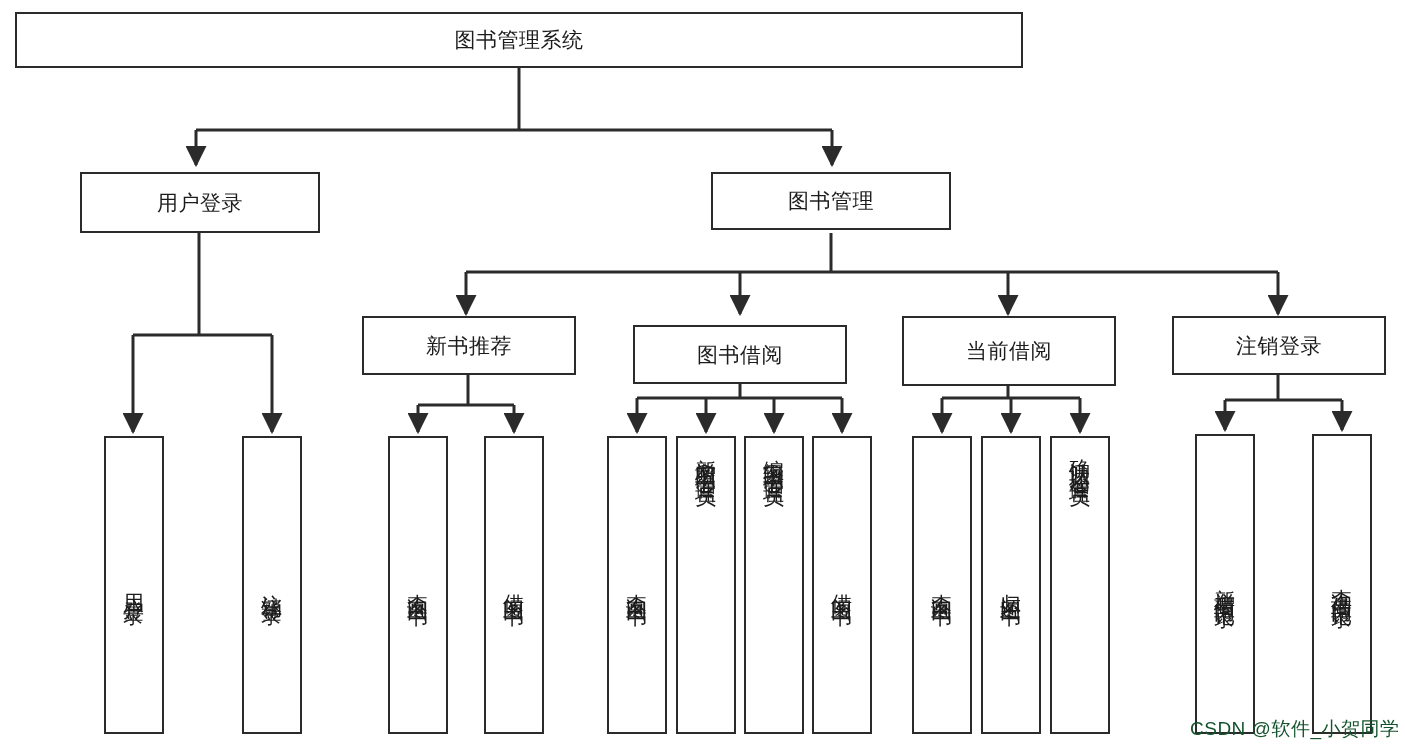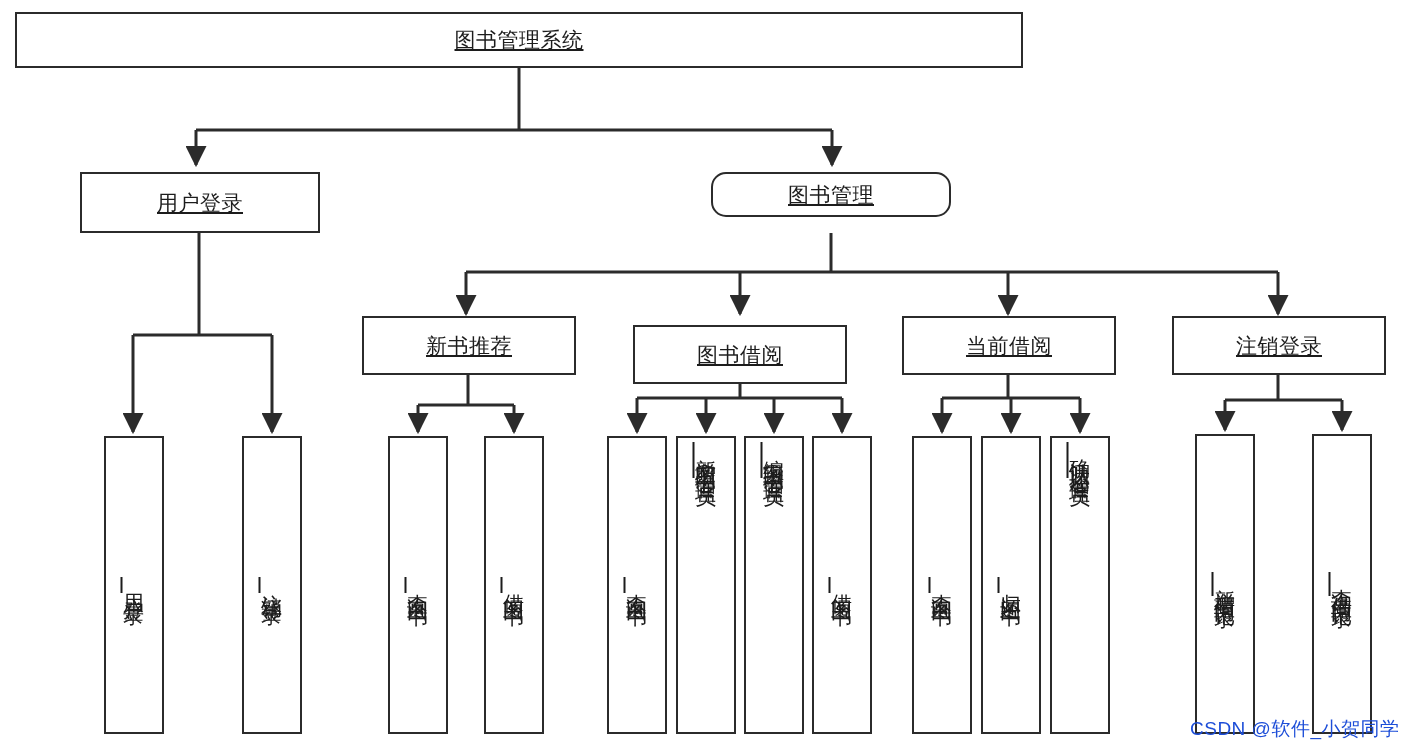--- a/index.html
+++ b/index.html
@@ -28,21 +28,20 @@
   }
   .node {
     position: absolute;
     box-sizing: border-box;
     border: 2px solid #2b2b2b;
     background: #ffffff;
     display: flex;
     align-items: center;
     justify-content: center;
     color: #1c1c1c;
-    text-decoration: underline;
   }
   .node.h {
     
     font-size: 21px;
     letter-spacing: 0.5px;
   }
   .node.v {
     
     font-size: 21px;
     align-items: center;
@@ -57,21 +56,21 @@
   }
   .node.v.toptext {
     align-items: flex-start;
   }
   .node.v.toptext .vlabel {
     margin-top: 4px;
   }
   .watermark {
     position: absolute;
     font-size: 19px;
-    color: #1d4ed8;
+    color: #14532d;
     white-space: nowrap;
     letter-spacing: 0.5px;
   }
 </style>
 </head>
 <body>
 
 <div id="canvas">
 
   <svg id="wires" viewBox="0 0 1405 747" xmlns="http://www.w3.org/2000/svg">
@@ -125,33 +124,33 @@
   </svg>
 
   <div class="node h" style="left:15px; top:12px; width:1008px; height:56px;">
     <span>图书管理系统</span>
   </div>
 
   <div class="node h" style="left:80px; top:172px; width:240px; height:61px;">
     <span>用户登录</span>
   </div>
 
-  <div class="node h" style="left:711px; top:172px; width:240px; height:45px;border-radius:15px;">
+  <div class="node h" style="left:711px; top:172px; width:240px; height:58px;">
     <span>图书管理</span>
   </div>
 
   <div class="node h" style="left:362px; top:316px; width:214px; height:59px;">
     <span>新书推荐</span>
   </div>
 
   <div class="node h" style="left:633px; top:316px; width:214px; height:59px;margin-top:9px;">
     <span>图书借阅</span>
   </div>
 
-  <div class="node h" style="left:902px; top:316px; width:214px; height:59px;">
+  <div class="node h" style="left:902px; top:316px; width:214px; height:70px;">
     <span>当前借阅</span>
   </div>
 
   <div class="node h" style="left:1172px; top:316px; width:214px; height:59px;">
     <span>注销登录</span>
   </div>
 
   <div class="node v" style="left:104px; top:436px; width:60px; height:298px;">
     <span class="vlabel">用户登录</span>
   </div>

